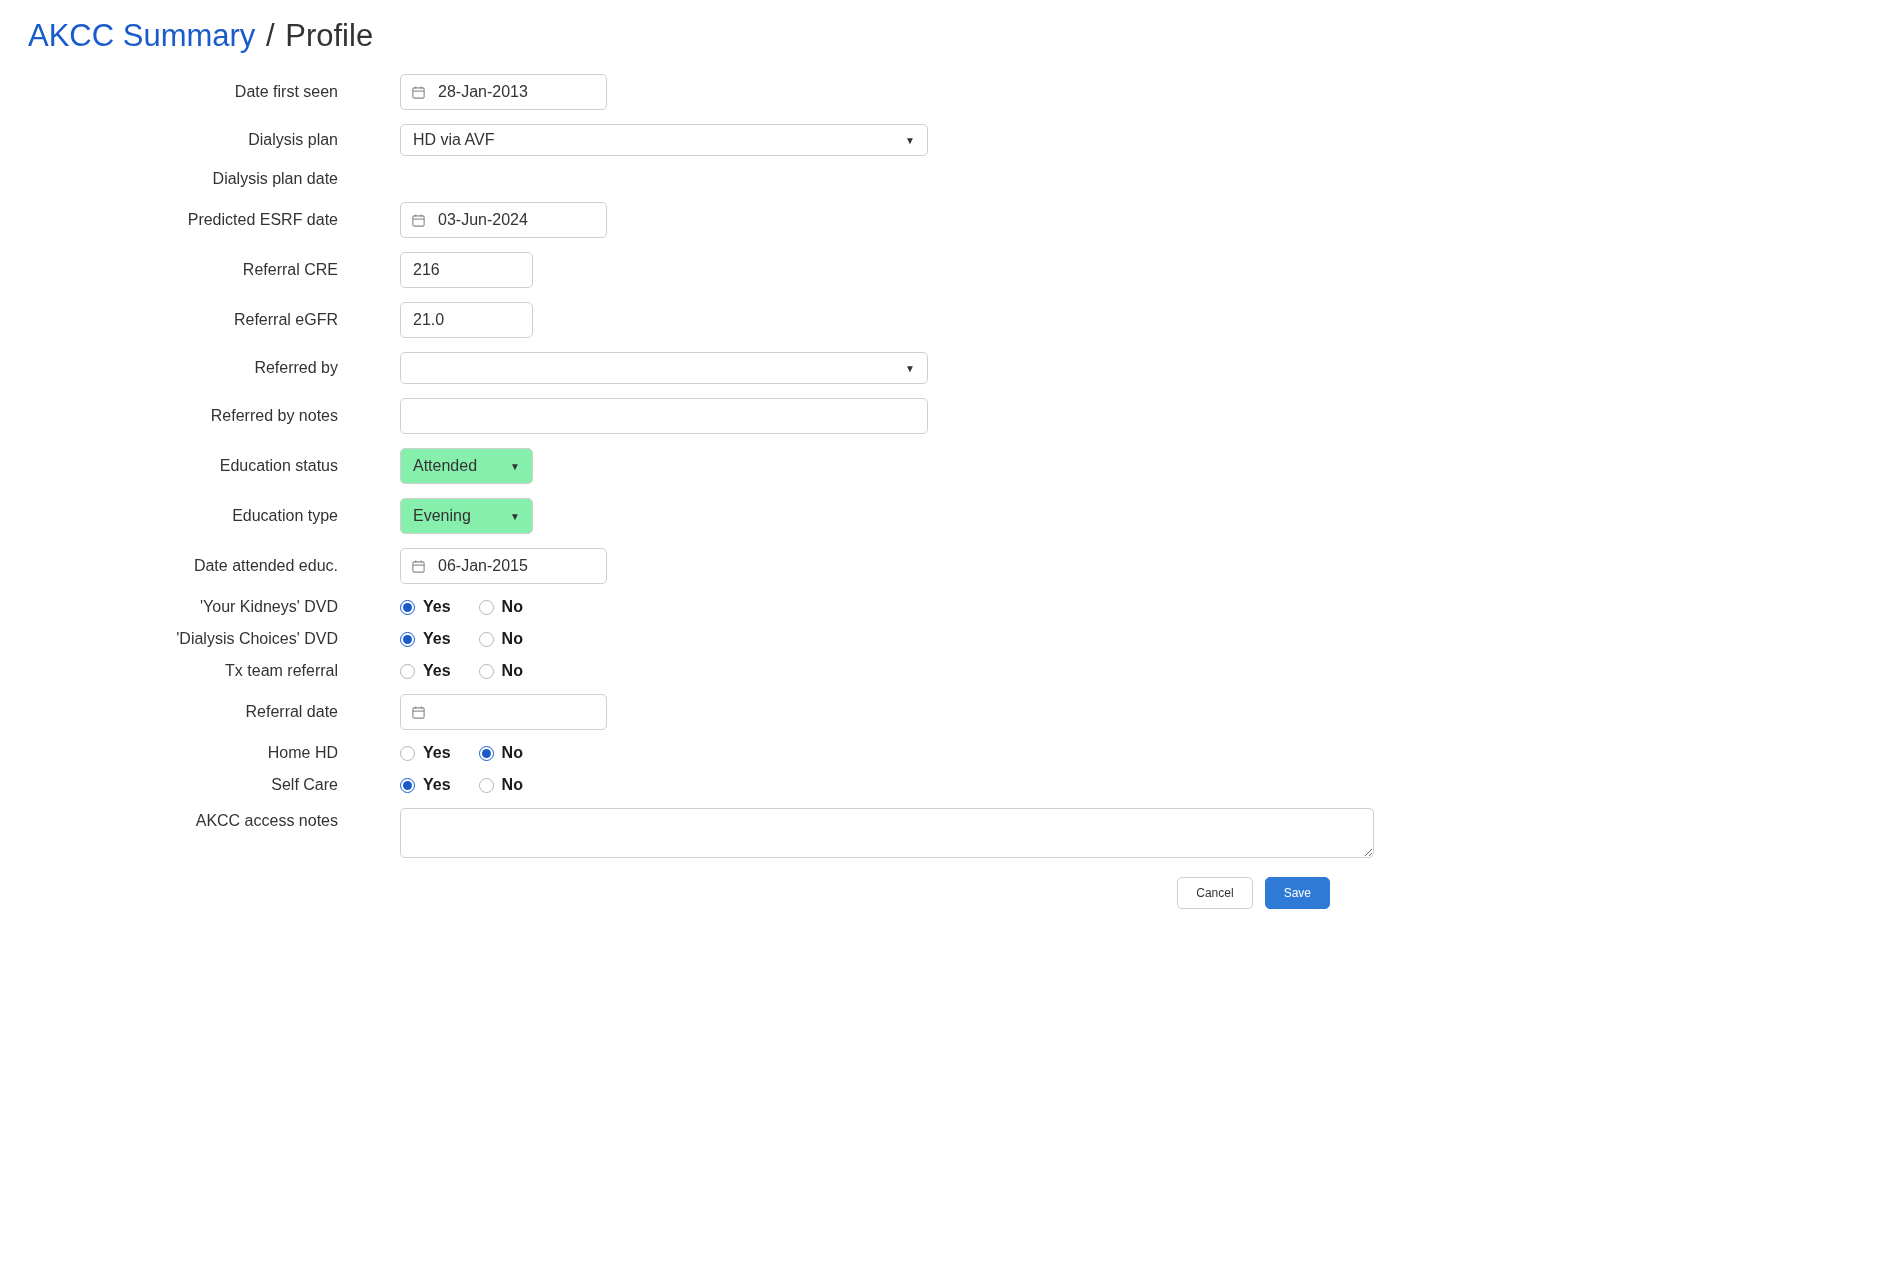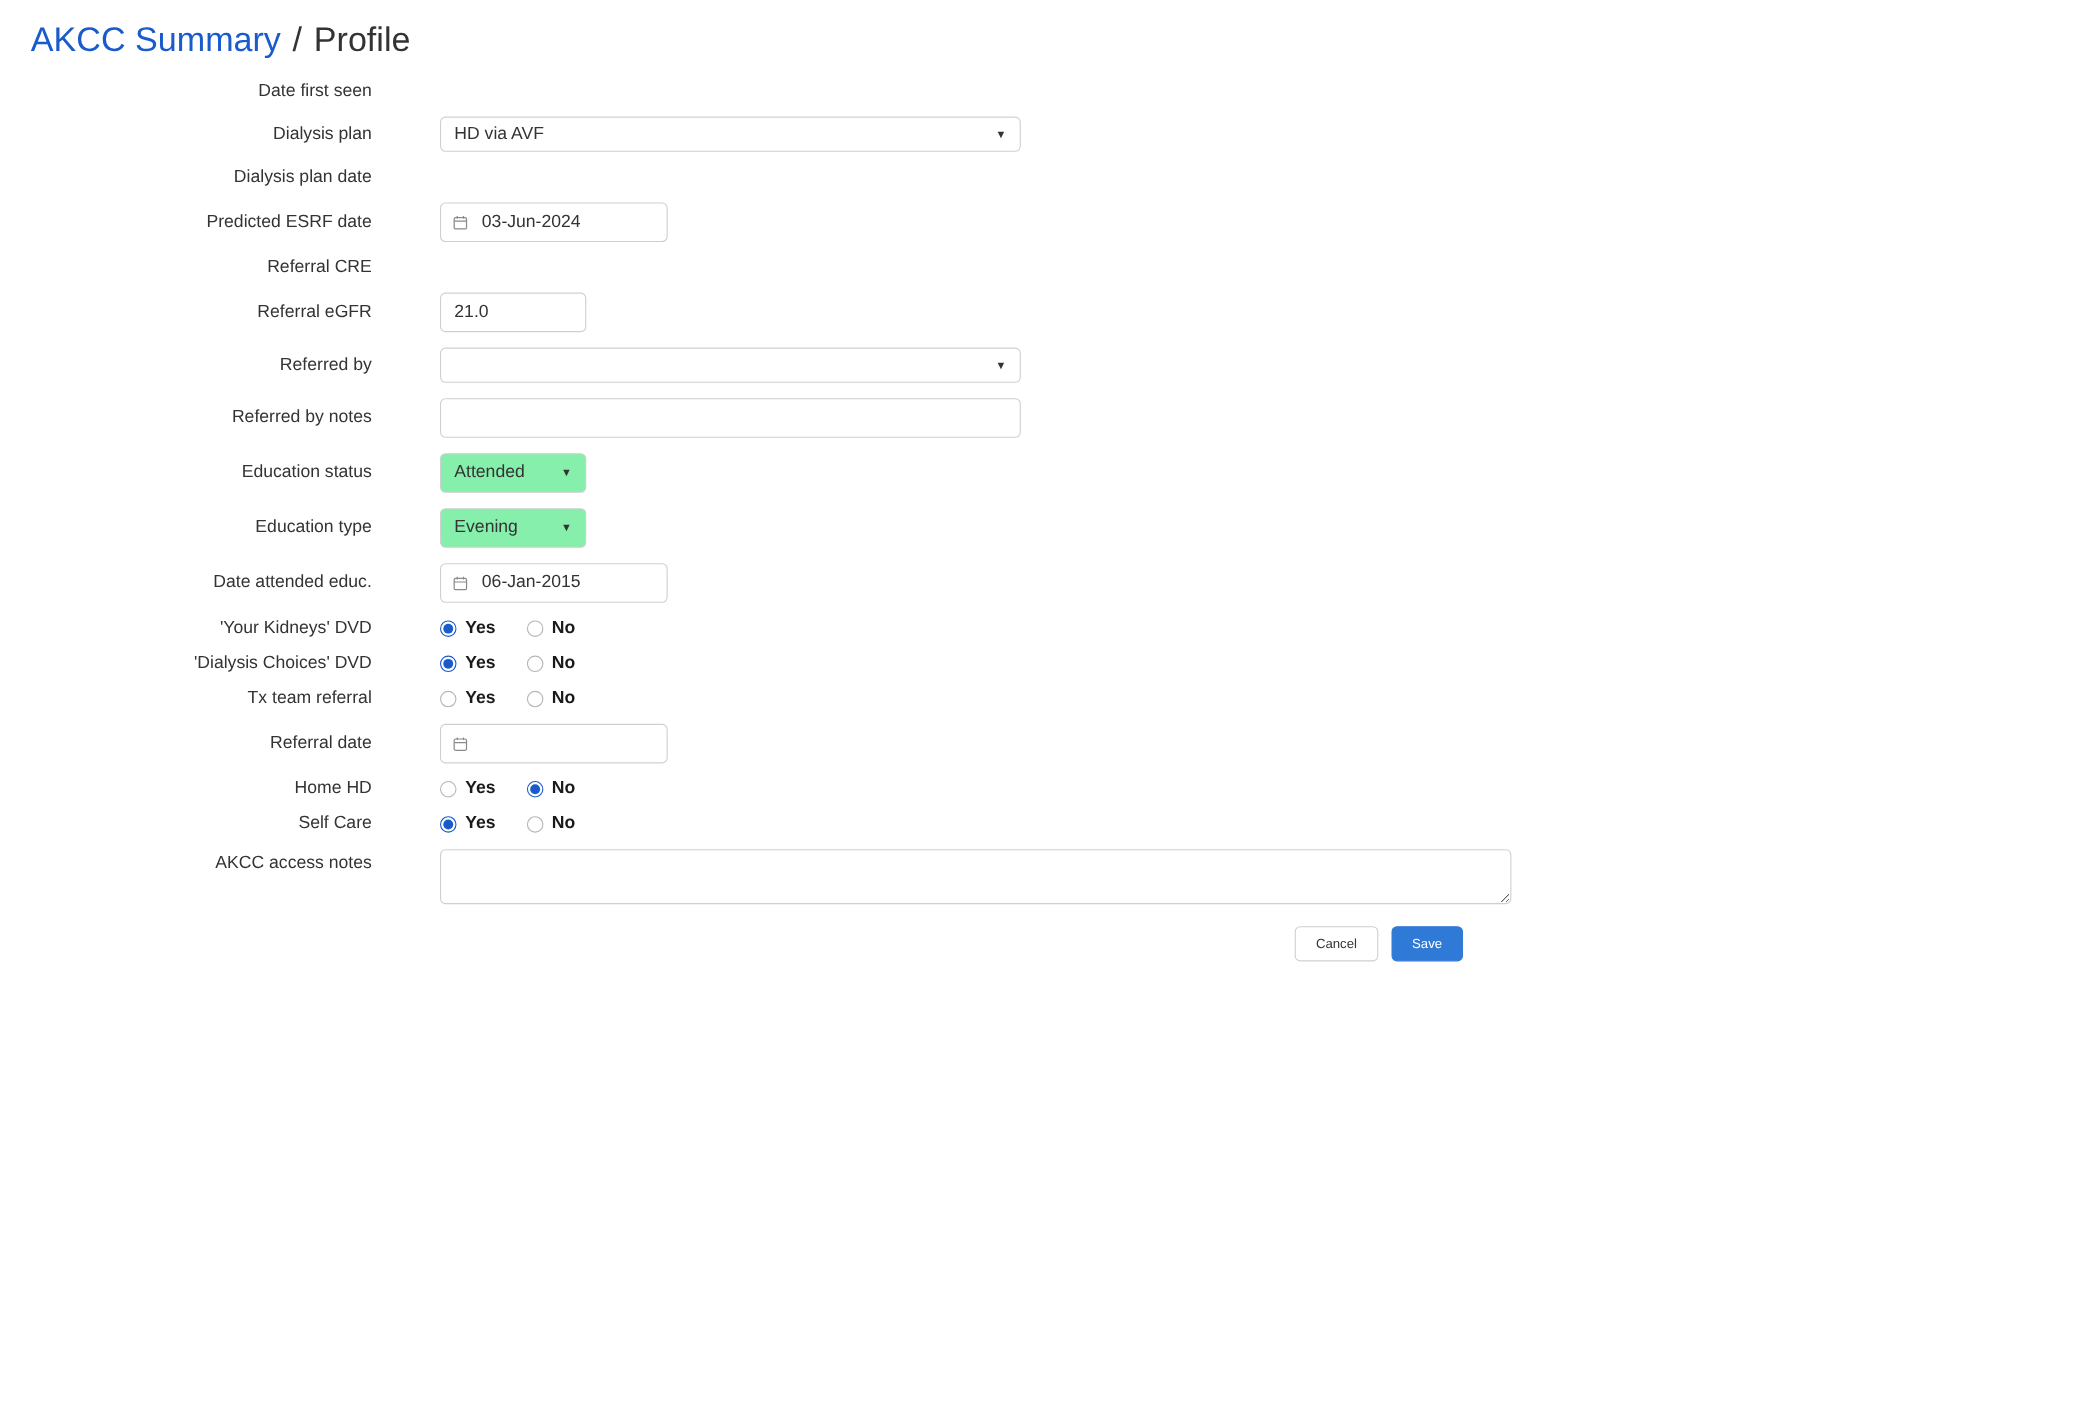--- a/index.html
+++ b/index.html
@@ -199,20 +199,33 @@
 <body>
 
 <div class="breadcrumb">
   <a href="#" class="breadcrumb-link">AKCC Summary</a>
   <span class="breadcrumb-sep">/</span>
   <span class="breadcrumb-current">Profile</span>
 </div>
 
 <div class="form-row">
   <div class="form-label">Date first seen</div>
+  <div class="form-control-col">
+    <div class="date-input">
+      <span class="cal-icon">
+        <svg width="15" height="15" viewBox="0 0 16 16" fill="none" stroke="#8a8a8a" stroke-width="1.2">
+            <rect x="2" y="3" width="12" height="11" rx="1.5"></rect>
+            <line x1="2" y1="6.5" x2="14" y2="6.5"></line>
+            <line x1="5" y1="1.5" x2="5" y2="4"></line>
+            <line x1="11" y1="1.5" x2="11" y2="4"></line>
+          </svg>
+      </span>
+      <span class="date-text">28-Jan-2013</span>
+    </div>
+  </div>
 </div>
 
 <div class="form-row">
   <div class="form-label">Dialysis plan</div>
   <div class="form-control-col">
     <div class="select-wide">
       <span class="select-text">HD via AVF</span>
       <span class="caret">▼</span>
     </div>
   </div>
@@ -234,20 +247,23 @@
             <line x1="11" y1="1.5" x2="11" y2="4"></line>
           </svg>
       </span>
       <span class="date-text">03-Jun-2024</span>
     </div>
   </div>
 </div>
 
 <div class="form-row">
   <div class="form-label">Referral CRE</div>
+  <div class="form-control-col">
+    <input type="text" class="text-input" value="216" style="">
+  </div>
 </div>
 
 <div class="form-row">
   <div class="form-label">Referral eGFR</div>
   <div class="form-control-col">
     <input type="text" class="text-input" value="21.0" style="">
   </div>
 </div>
 
 <div class="form-row">

